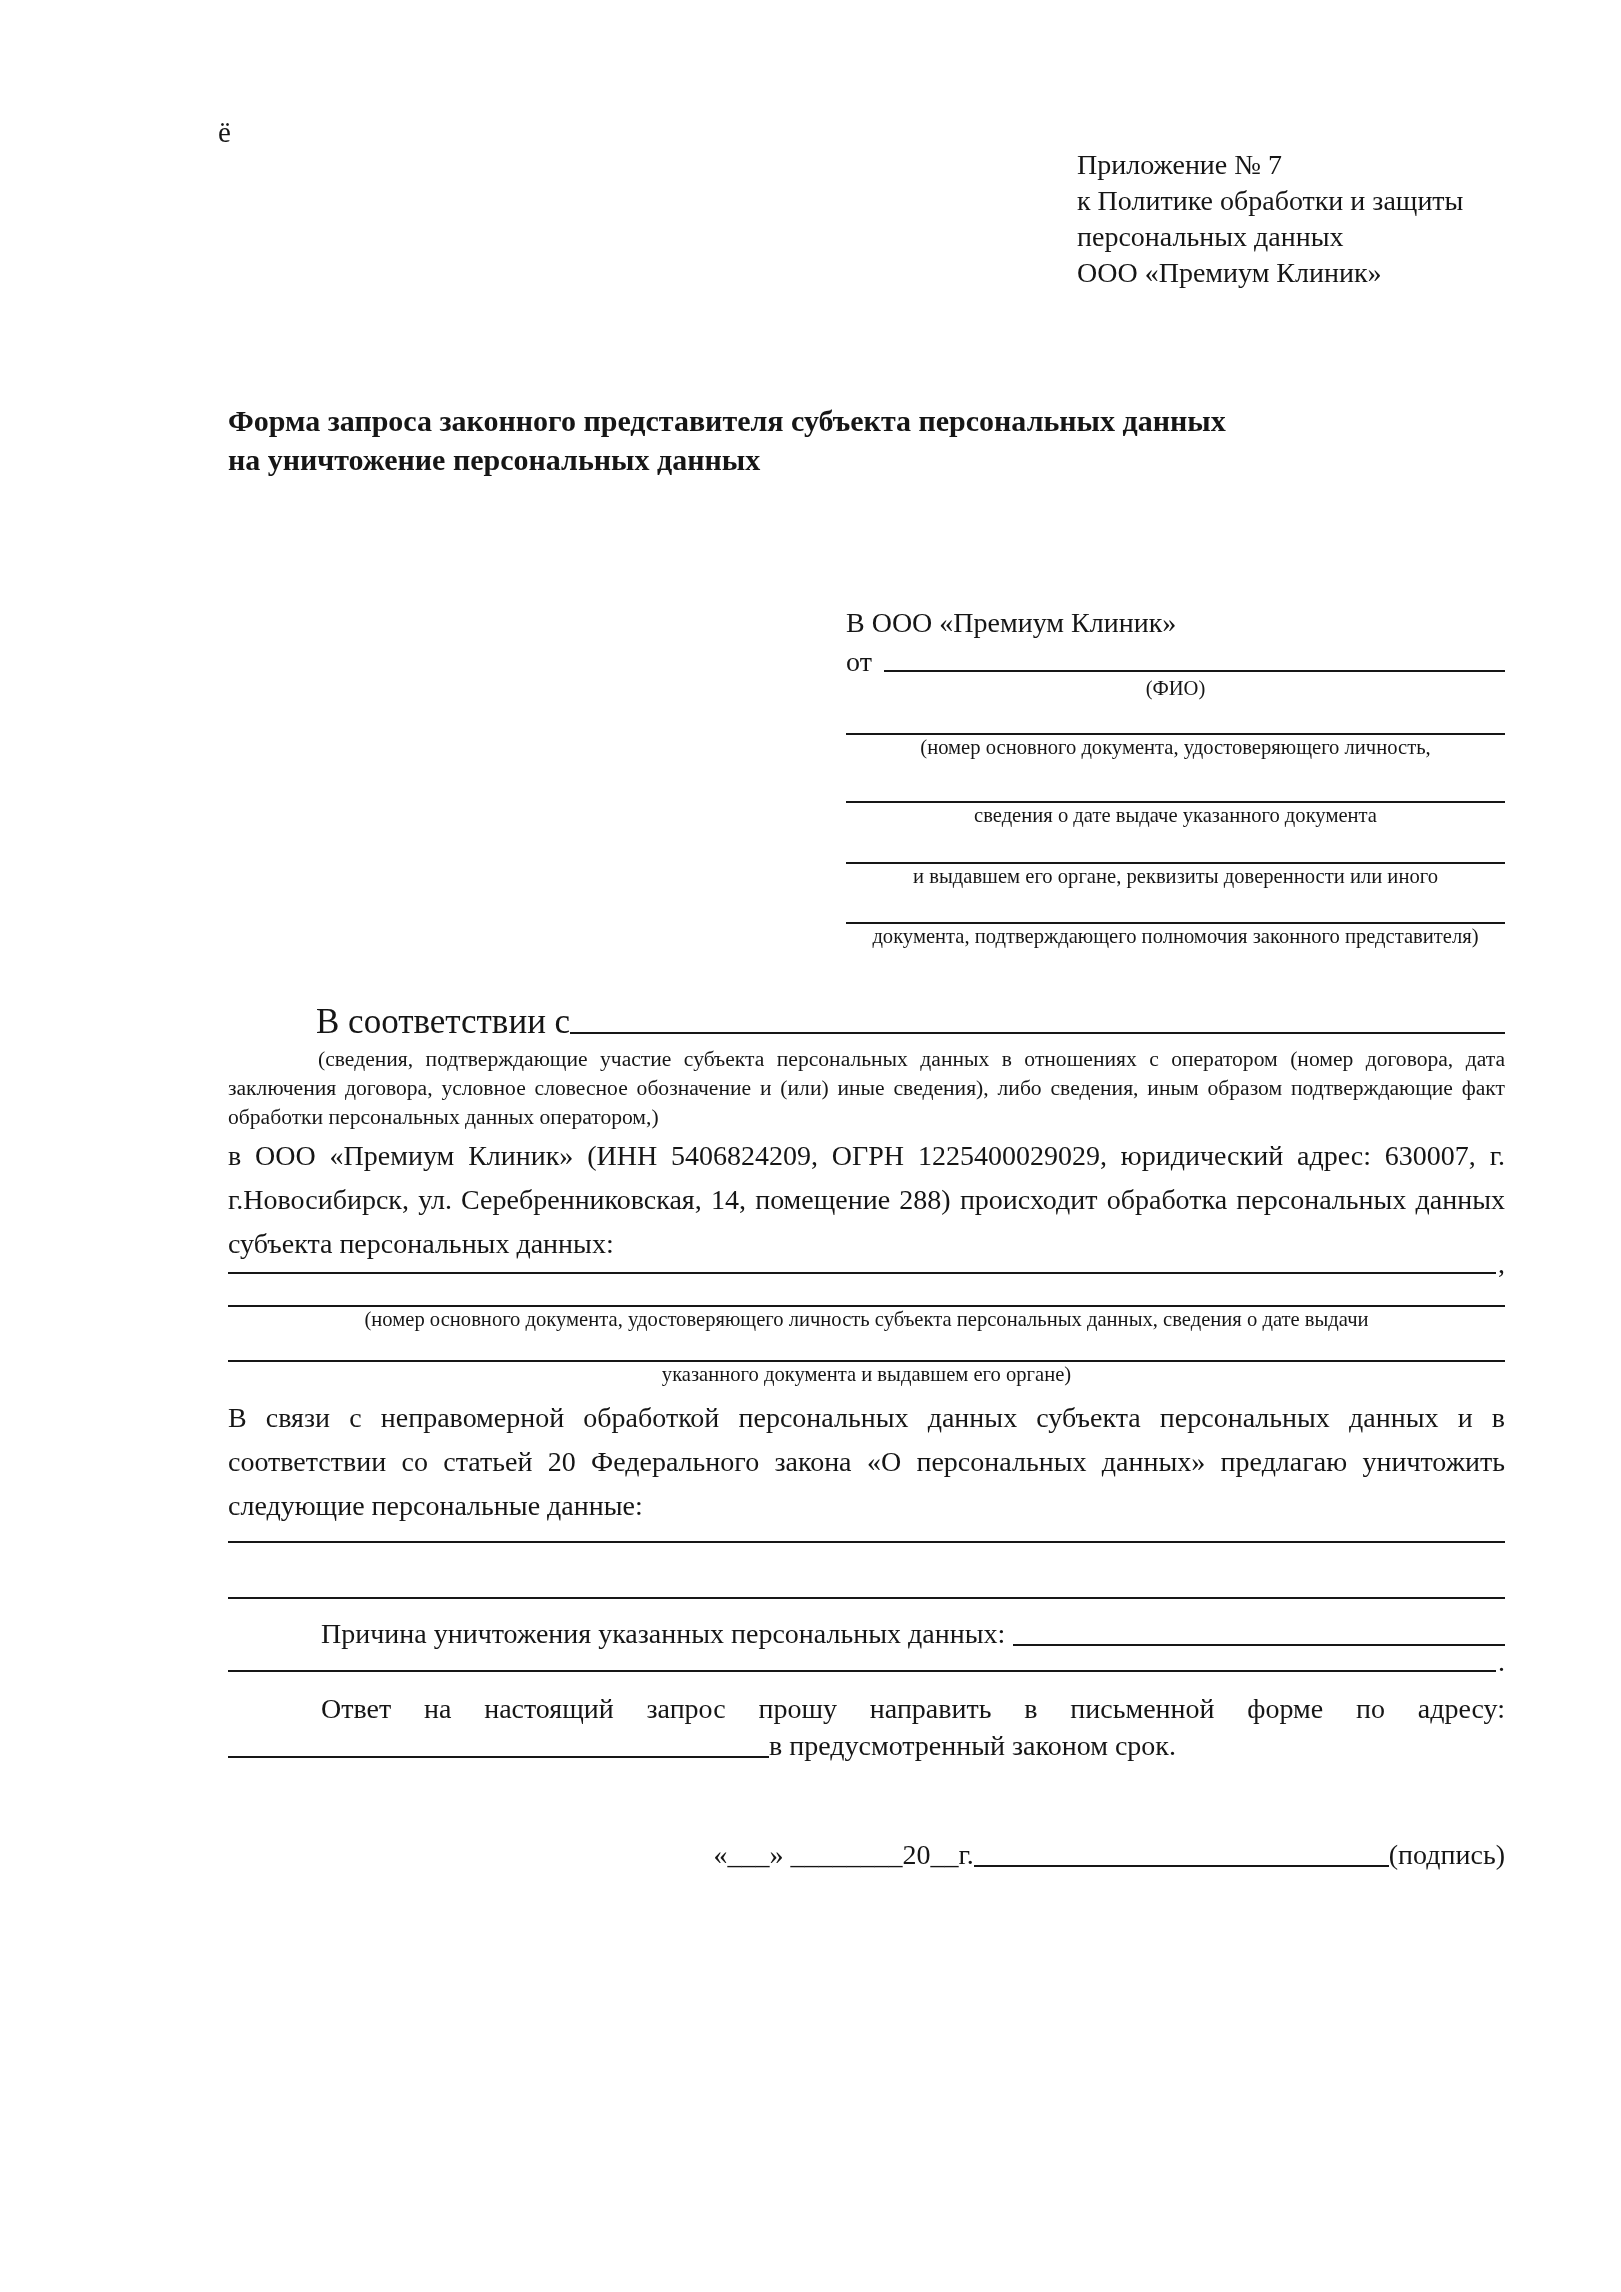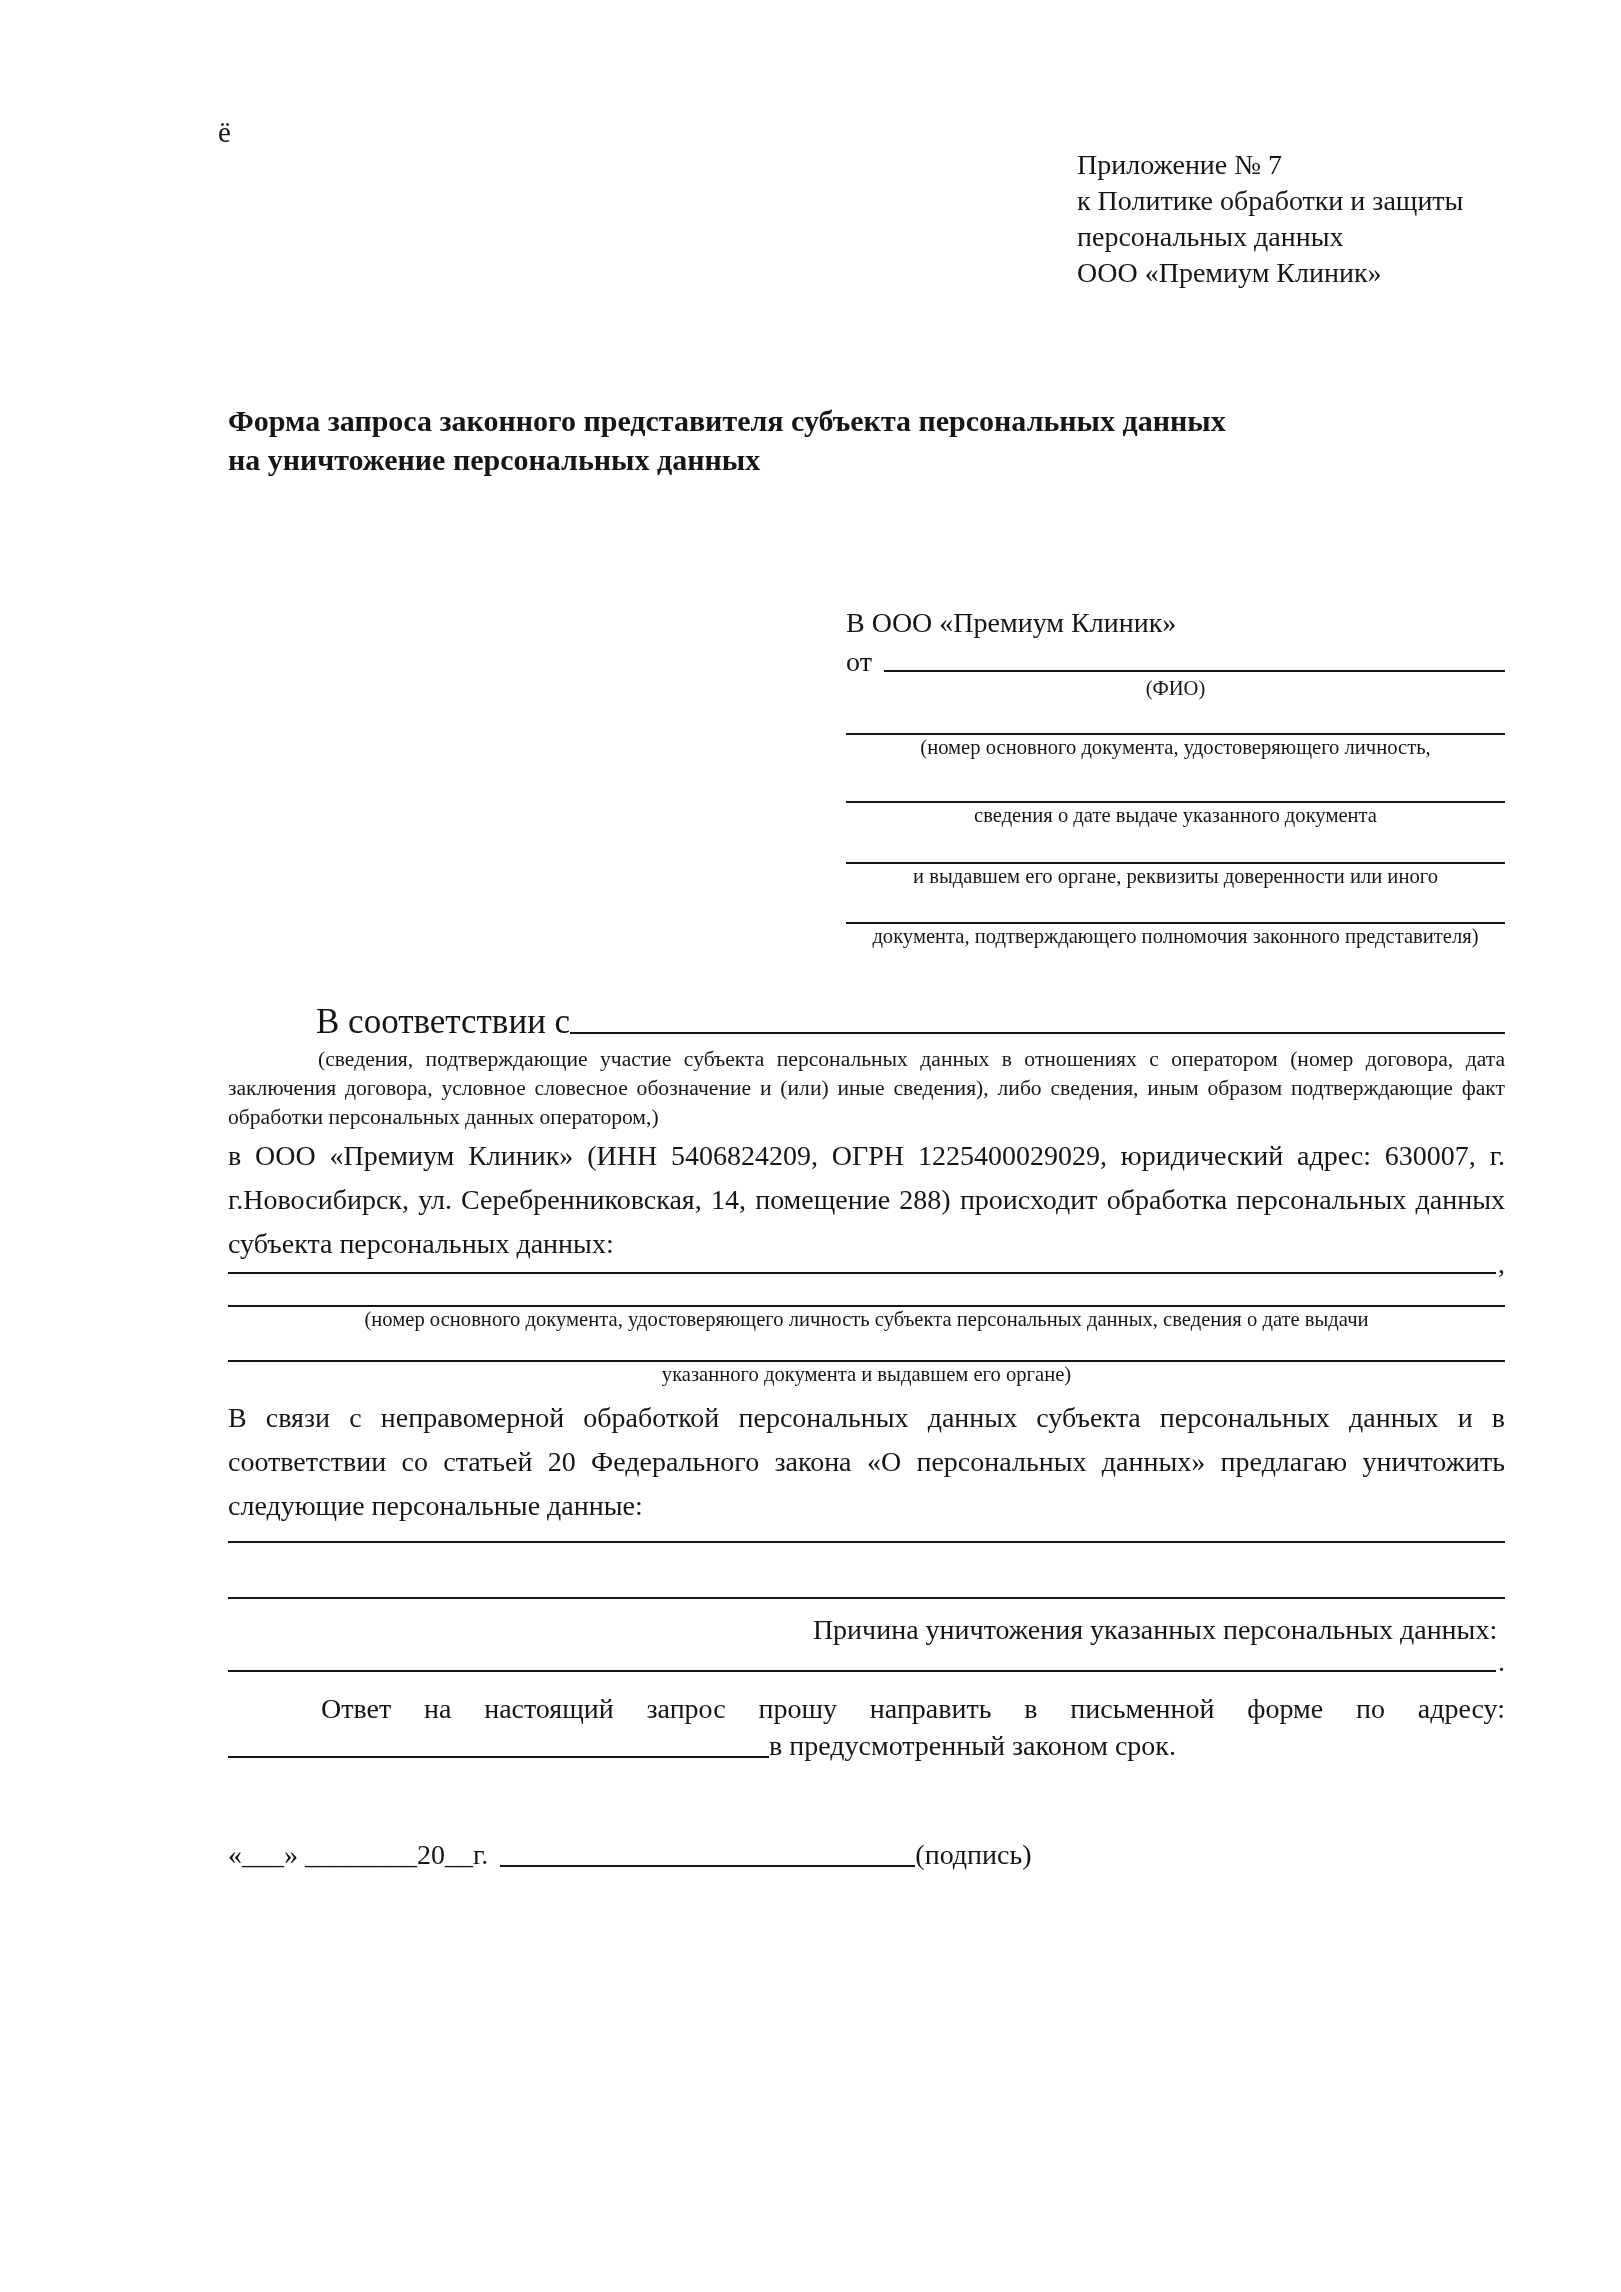--- a/index.html
+++ b/index.html
@@ -32,29 +32,29 @@
   .accordance { margin-top:55px; padding-left:88px; font-size:35px; line-height:33px; }
   .note { margin-top:7.8px; font-size:21.6px; line-height:29px; text-align:justify; text-indent:90px; }
 
   .par { font-size:28px; line-height:44px; text-align:justify; }
   .operator { margin-top:2px; }
   .destruction { margin-top:7.8px; }
 
   .line-char-row { font-size:28px; line-height:29px; height:11.8px; }
   .line-char-row .char { padding-left:2px; }
 
-  .reason-row { padding-left:93px; font-size:28px; line-height:33px; margin-top:13.7px; height:37px;flex-direction:column; }
+  .reason-row { padding-left:93px; font-size:28px; line-height:33px; margin-top:13.7px; height:37px; }
   .reason-row .label { padding-right:7.8px; white-space:nowrap; }
 
   .reply { margin-top:13.7px; font-size:28px; line-height:39px; text-align:justify; text-align-last:justify; text-indent:93px; }
 
   .tail-row { font-size:28px; line-height:35px; margin-top:0; }
   .tail-row .fixed-line { width:541px; border-bottom:2.9px solid #161616; margin-bottom:4.9px; flex:0 0 auto; }
 
-  .footer-row { margin-top:74px; font-size:28px; line-height:35px; display:flex; justify-content:flex-start; align-items:flex-end;gap:12px; }
+  .footer-row { margin-top:74px; font-size:28px; line-height:35px; display:flex; justify-content:flex-end; align-items:flex-end; }
   .sig-group { display:flex; align-items:flex-end; }
   .sig-line { width:415px; border-bottom:2.9px solid #161616; margin-bottom:4.9px; flex:0 0 auto; }
 </style>
 </head>
 <body>
 
 <div class="page">
 
   <div class="stray">ё</div>
 

